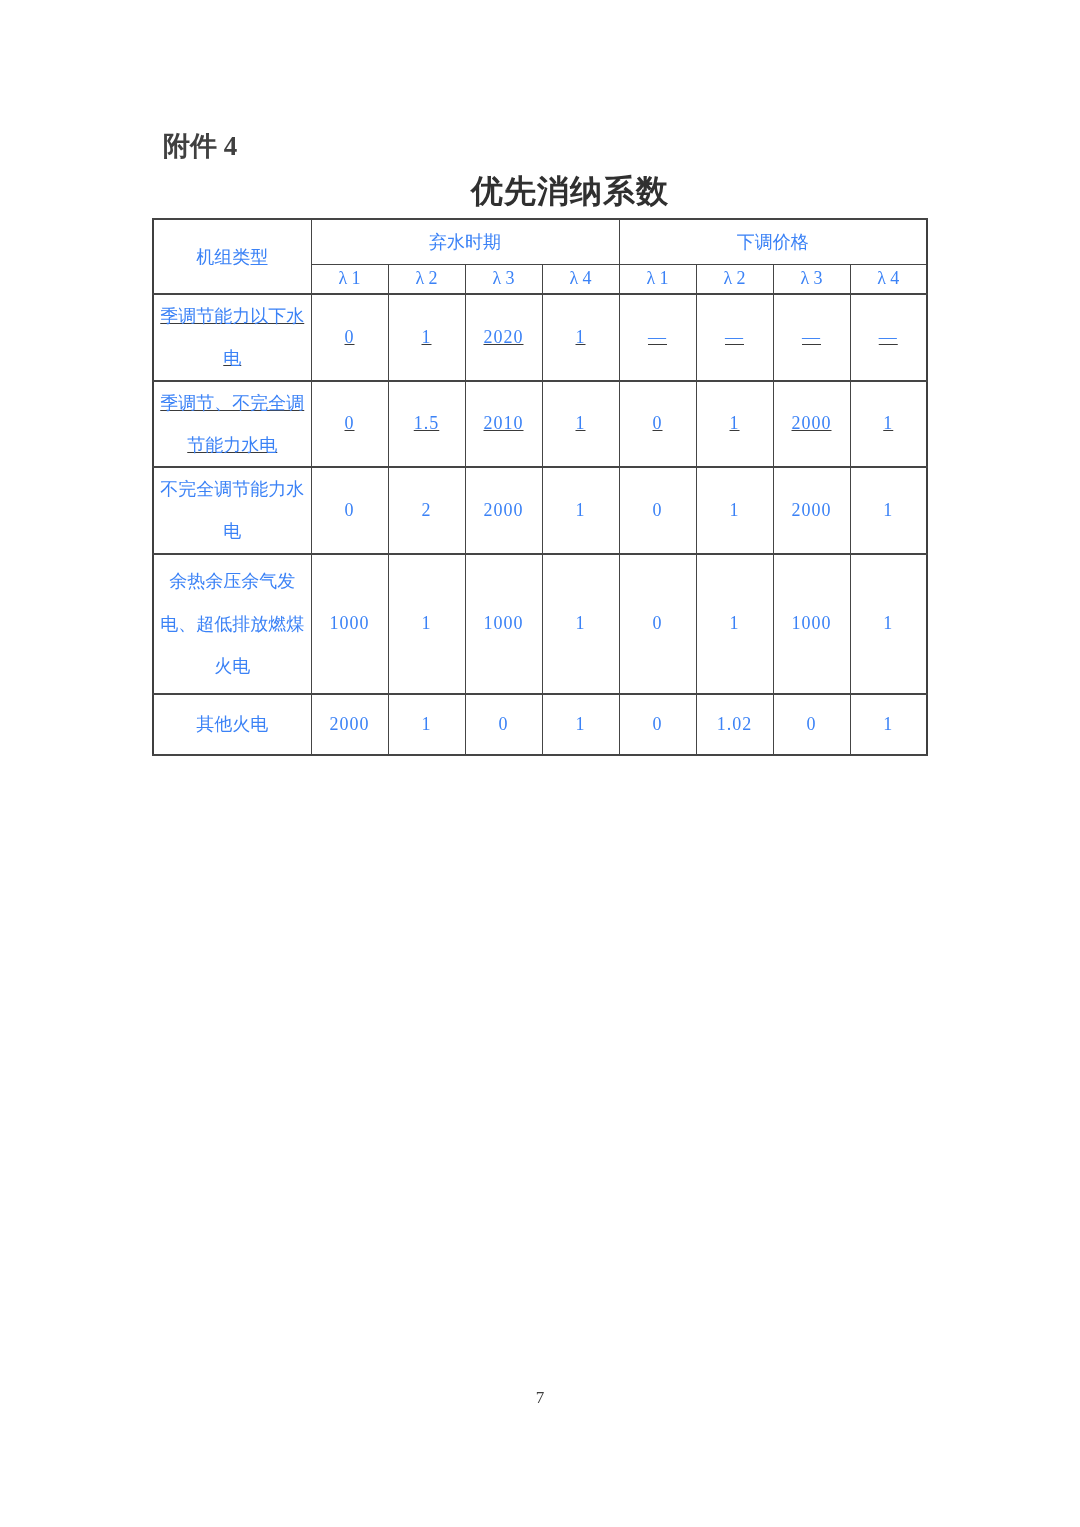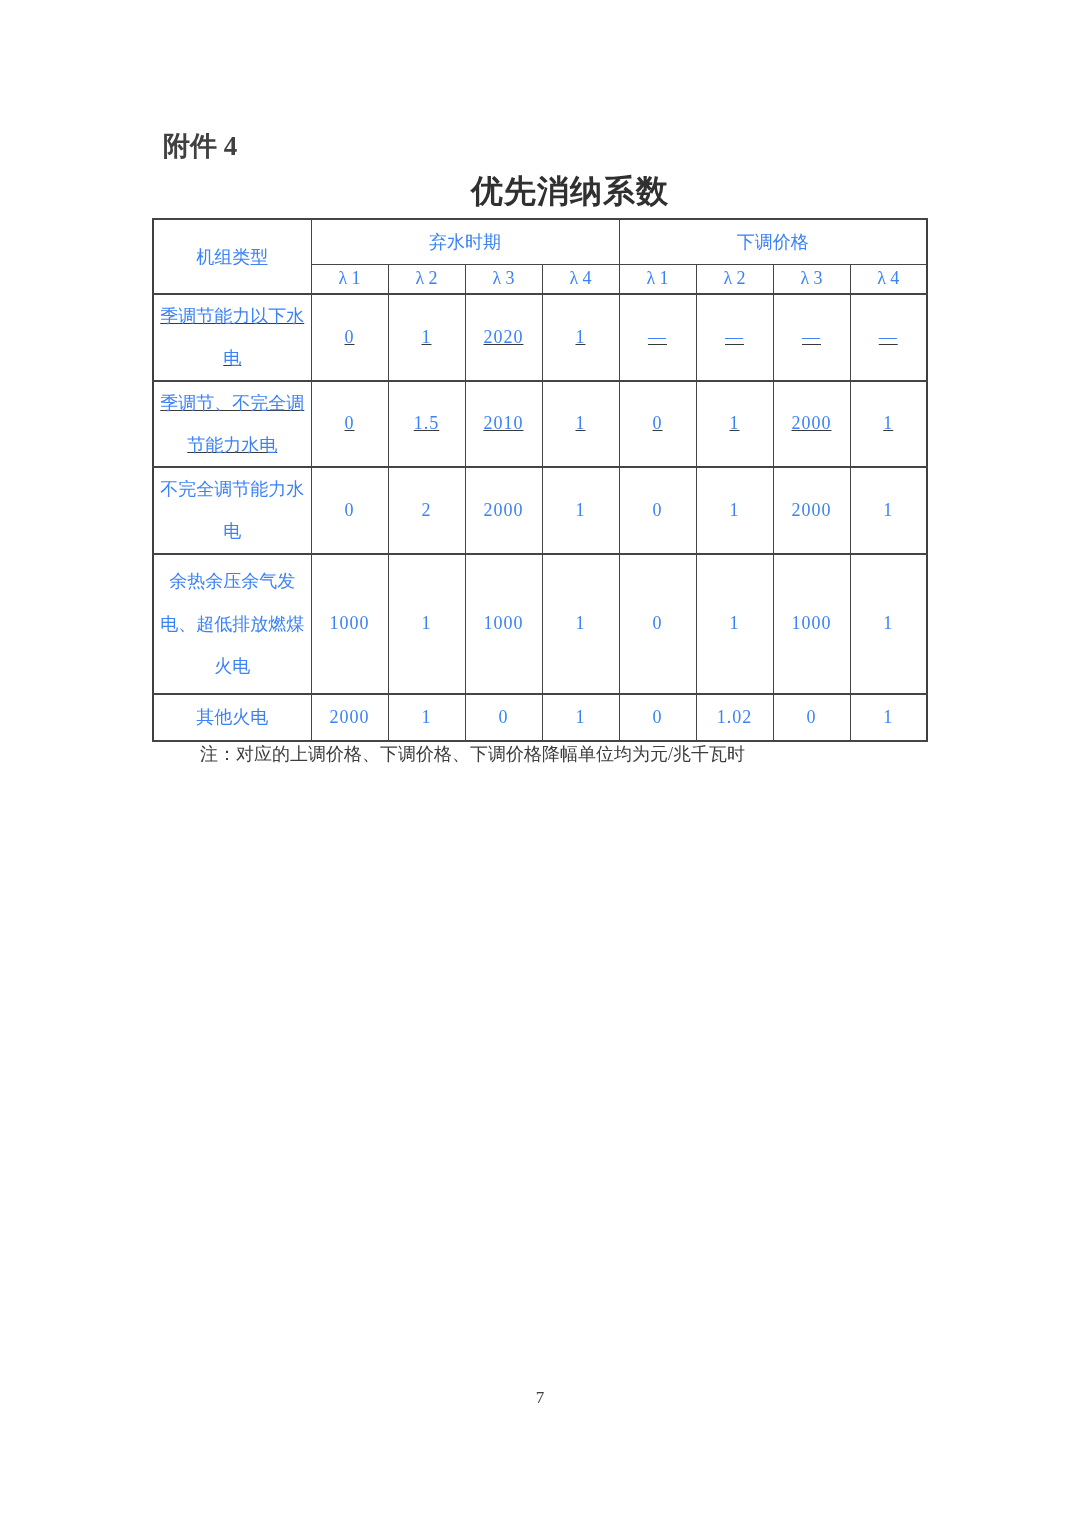--- a/index.html
+++ b/index.html
@@ -64,21 +64,21 @@
   
   tr.r-group th.group { border-bottom-width: 1px; }
   tr.r-lambda th { border-top-width: 1px; }
 
   tr.r-group  { height: 45px; }
   tr.r-lambda { height: 30px; }
   tr.r-d1 { height: 83px; text-decoration: underline; }
   tr.r-d2 { height: 85px; text-decoration: underline; }
   tr.r-d3 { height: 85px; }
   tr.r-d4 { height: 140px; }
-  tr.r-d5 { height: 47px; }
+  tr.r-d5 { height: 61px; }
 
   td.rowlabel {
     font-size: 18px;
     line-height: 2.35;
     padding: 0 10px;
   }
   td.val {
     font-size: 19px;
     letter-spacing: 1px;
   }
@@ -193,17 +193,16 @@
         <td class="val">0</td>
         <td class="val">1</td>
         <td class="val">0</td>
         <td class="val">1.02</td>
         <td class="val">0</td>
         <td class="val">1</td>
       </tr>
     </tbody>
   </table>
 
-  <div class="note">注：对应的上调价格、下调价格、下调价格降幅单位均为元/兆千瓦时</div>
 
   <div class="pagenum">7</div>
 
 </div>
 
 </body></html>

